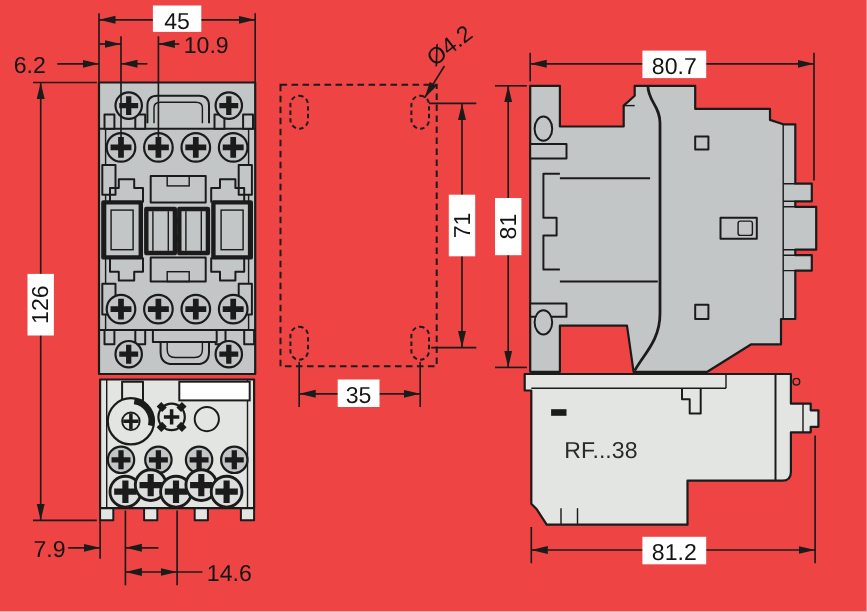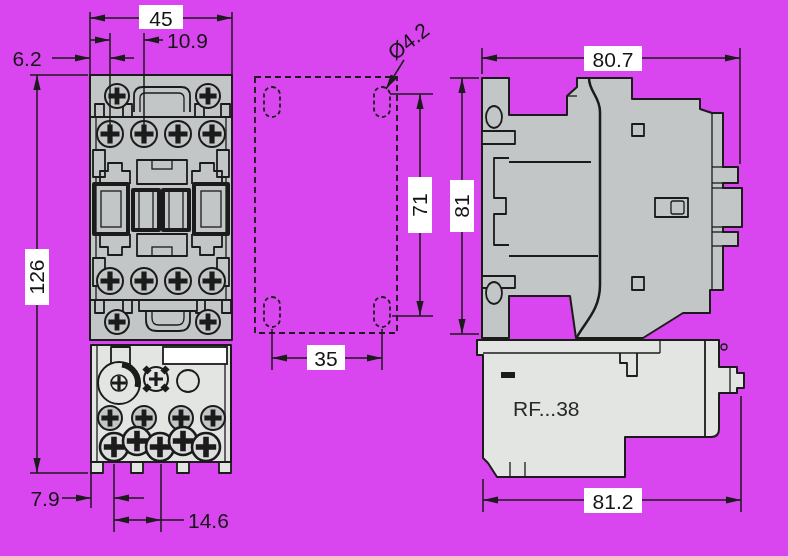--- a/index.html
+++ b/index.html
@@ -1,16 +1,16 @@
 <!DOCTYPE html>
 <html><head>
 <meta charset="utf-8">
 <style>
   html,body{margin:0;padding:0;background:#ffffff;}
-  #canvas{position:relative;width:788px;height:556px;background:#d946ef;overflow:hidden;
+  #canvas{position:relative;width:788px;height:556px;background:#ef4444;overflow:hidden;
           font-family:"Liberation Sans",sans-serif;}
   svg{display:block}
   .oln{fill:#c3c6c6;stroke:#1b1b1b;stroke-width:2;stroke-linejoin:round}
   .oln-l{fill:#e3e5e3;stroke:#1b1b1b;stroke-width:2;stroke-linejoin:round}
   .det{fill:#c3c6c6;stroke:#1b1b1b;stroke-width:1.8;stroke-linejoin:round}
   .det-l{fill:#e3e5e3;stroke:#1b1b1b;stroke-width:1.8;stroke-linejoin:round}
   .wht{fill:#ffffff;stroke:#1b1b1b;stroke-width:1.8}
   .ln{stroke:#1b1b1b;stroke-width:1.8;fill:none;stroke-linejoin:round}
   .ln25{stroke:#1b1b1b;stroke-width:2.5;fill:none;stroke-linejoin:round}
   .thk{stroke:#1b1b1b;stroke-width:4;fill:none;stroke-linejoin:round}

